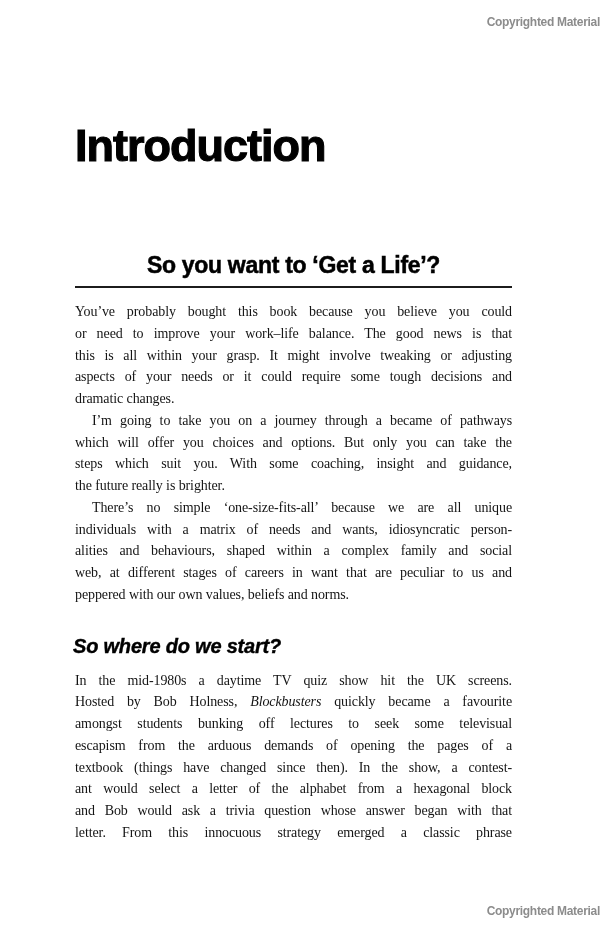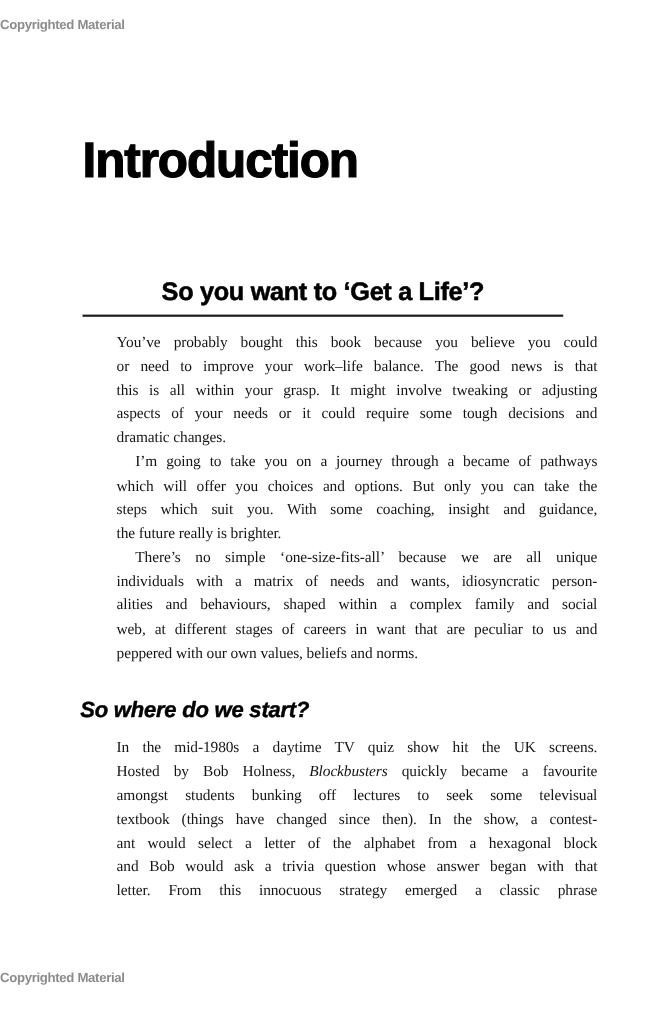--- a/index.html
+++ b/index.html
@@ -11,21 +11,21 @@
     position: relative;
     width: 600px;
     height: 939px;
     background: #ffffff;
     overflow: hidden;
     color: #141414;
     font-family: "Liberation Serif", serif;
   }
   .copyright {
     width: 600px;
-    text-align: left;
+    text-align: right;
     font-family: "Liberation Sans", sans-serif;
     font-weight: 700;
     font-size: 12px;
     line-height: 16px;
     letter-spacing: -0.3px;
     color: #8c8c8c;
   }
   .copyright.top    { margin-top: 14px; }
   .copyright.bottom { margin-top: 59px; }
 
@@ -64,21 +64,21 @@
     font-family: "Liberation Sans", sans-serif;
     font-weight: 700;
     font-style: italic;
     -webkit-text-stroke: 0.4px #000;
     font-size: 20px;
     line-height: 26px;
     letter-spacing: -0.2px;
     color: #000;
   }
   .paragraphs {
-    margin-left: 106px;
+    margin-left: 75px;
     width: 437px;
     font-size: 14px;
     line-height: 21.75px;
     letter-spacing: -0.1px;
     color: #141414;
   }
   .paragraphs.first { margin-top: 13px; }
   .paragraphs.second { margin-top: 11px; }
   .line {
     text-align: justify;
@@ -117,20 +117,21 @@
         <div class="line align-left">peppered with our own values, beliefs and norms.</div>
       </div>
   </div>
 
   <div class="section">
     <h3 class="subsection-heading">So where do we start?</h3>
     <div class="paragraphs second">
         <div class="line">In the mid-1980s a daytime TV quiz show hit the UK screens.</div>
         <div class="line">Hosted by Bob Holness, <em>Blockbusters</em> quickly became a favourite</div>
         <div class="line">amongst students bunking off lectures to seek some televisual</div>
+        <div class="line">escapism from the arduous demands of opening the pages of a</div>
         <div class="line">textbook (things have changed since then). In the show, a contest-</div>
         <div class="line">ant would select a letter of the alphabet from a hexagonal block</div>
         <div class="line">and Bob would ask a trivia question whose answer began with that</div>
         <div class="line">letter. From this innocuous strategy emerged a classic phrase</div>
       </div>
   </div>
 
   <div class="copyright bottom">Copyrighted Material</div>
 
 </div>

